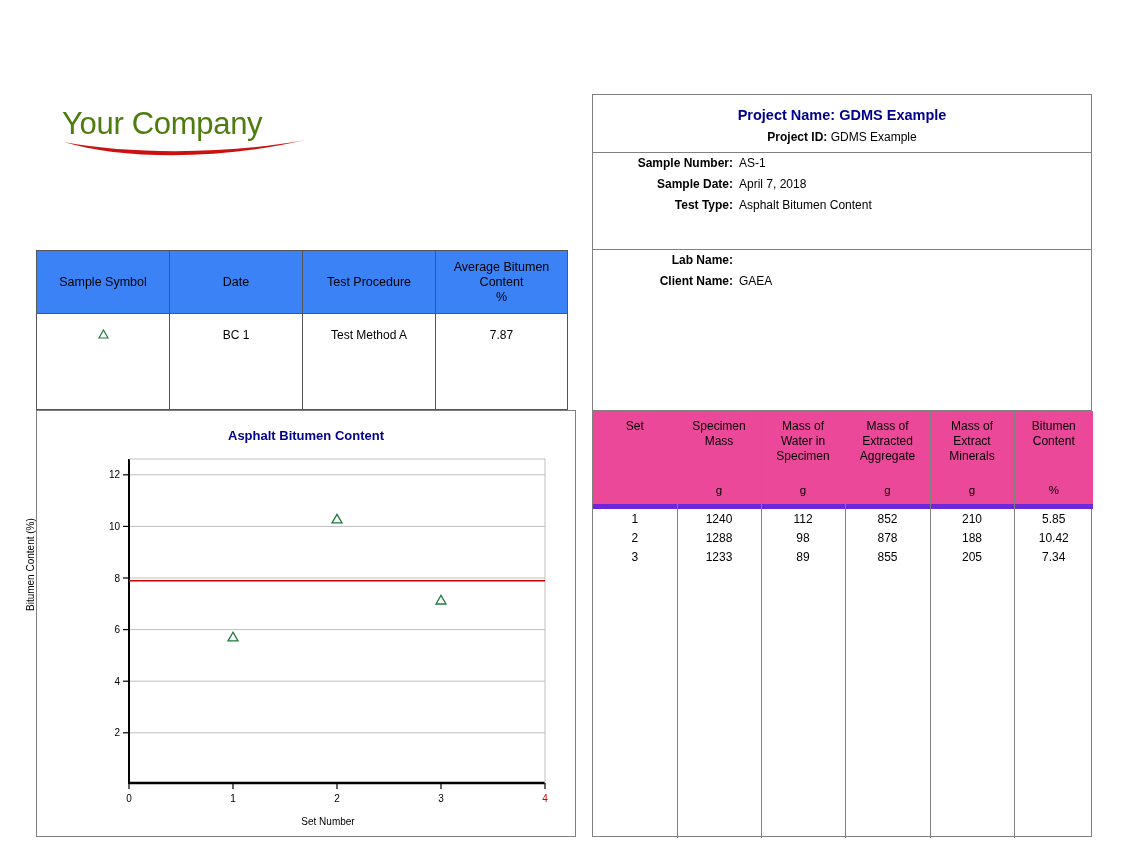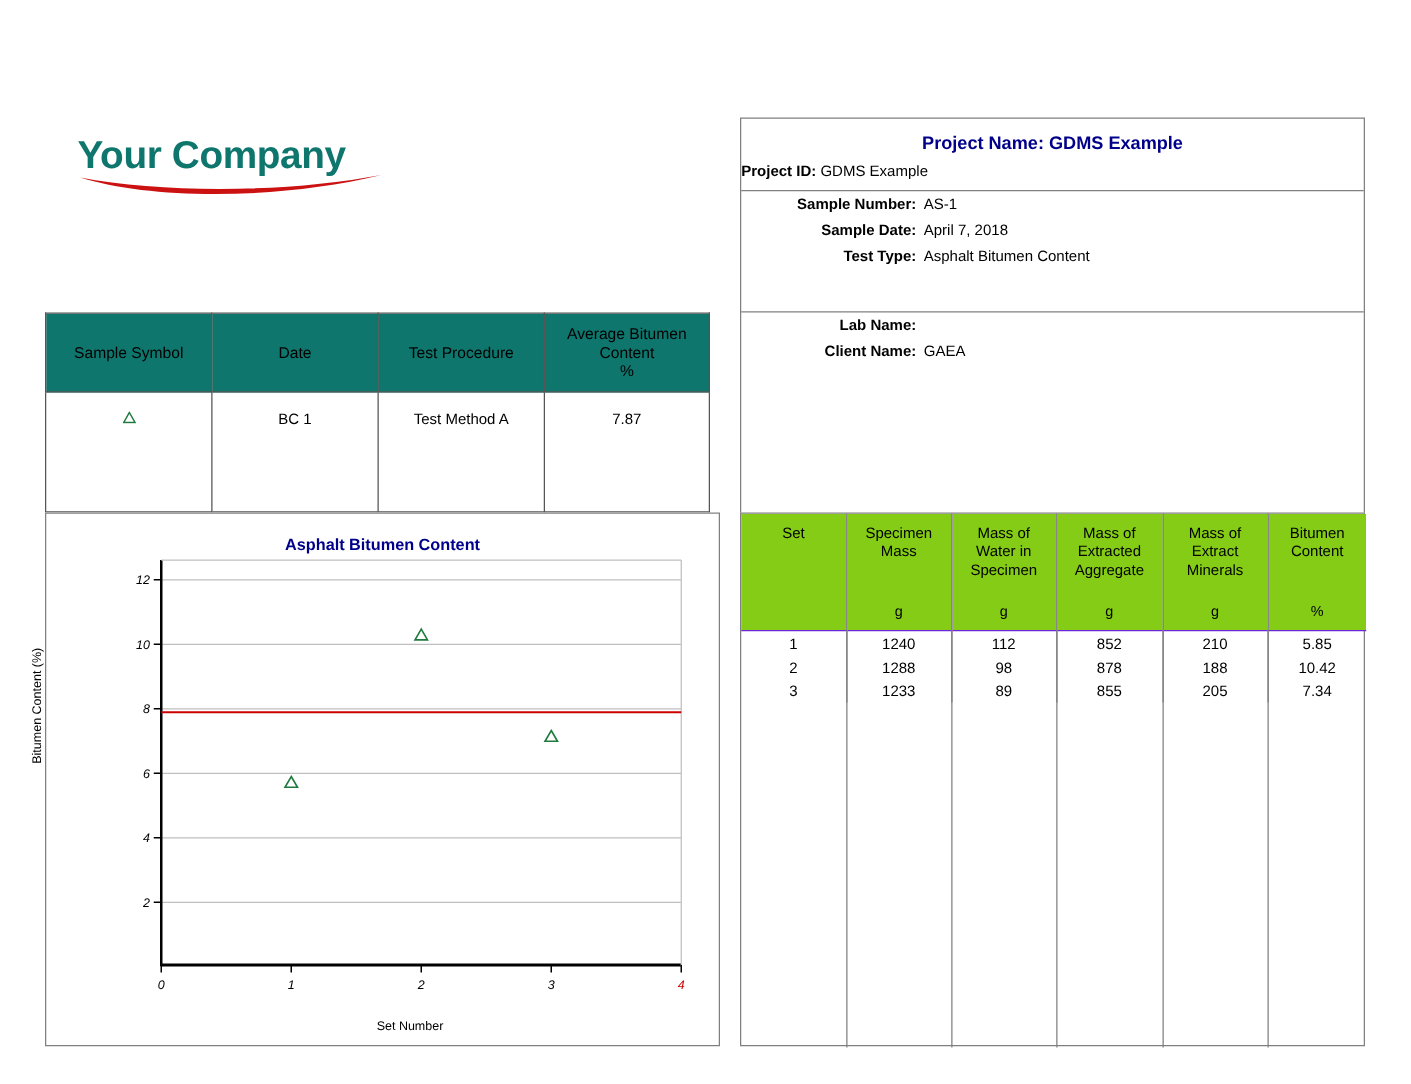--- a/index.html
+++ b/index.html
@@ -21,22 +21,22 @@
   #logo {
     position: absolute;
     left: 62px;
     top: 106px;
     width: 300px;
     height: 60px;
   }
   #logo .logo-text {
     font-family: "Liberation Sans", sans-serif;
     font-size: 31px;
-    font-weight: bold;
-    color: #0f766e;
+    font-weight: normal;
+    color: #4d7c0f;
     letter-spacing: -0.3px;
     white-space: nowrap;
   }
   #logo .logo-swoosh {
     position: absolute;
     left: 0px;
     top: 32px;
     width: 246px;
     height: 22px;
   }
@@ -57,21 +57,21 @@
     height: 140px;
     border: none;
   }
   #sample-table table {
     border-collapse: collapse;
     width: 531px;
     height: 140px;
     table-layout: fixed;
   }
   #sample-table th {
-    background: #0f766e;
+    background: #3b82f6;
     border: 1px solid #555555;
     font-weight: normal;
     font-size: 12.5px;
     text-align: center;
     vertical-align: middle;
     height: 58px;
     line-height: 15px;
     padding: 2px 4px;
   }
   #sample-table td {
@@ -106,20 +106,21 @@
   .proj-title {
     text-align: center;
     padding-top: 12px;
     font-size: 14.5px;
     font-weight: bold;
     color: #00008b;
   }
   .proj-title .lbl { color: #00008b; }
   .proj-title .val { color: #00008b; }
   .proj-id {
+    text-align: center;
     padding-top: 7px;
     padding-bottom: 10px;
     font-size: 12px;
   }
   .proj-id .lbl { font-weight: bold; color: #000; }
   .proj-id .val { color: #000; }
 
   .kv {
     display: flex;
     line-height: 21px;
@@ -147,43 +148,42 @@
     left: 0; right: 0;
     top: 17px;
     text-align: center;
     font-size: 13px;
     font-weight: bold;
     color: #00008b;
   }
   #plot {
     position: absolute;
     left: 56px;
-    top: 27px;
+    top: 38px;
     width: 470px;
     height: 360px;
-    font-style: italic;
   }
   #plot svg { display: block; }
 
   
   #results-panel {
     left: 592px;
     top: 410px;
     width: 500px;
     height: 427px;
   }
   #results-panel table {
     border-collapse: collapse;
     width: 500px;
     table-layout: fixed;
   }
   #results-panel th {
-    background: #84cc16;
+    background: #ec4899;
     border-right: 1px solid #808080;
-    border-bottom: 1px solid #6d28d9;
+    border-bottom: 5px solid #6d28d9;
     font-weight: normal;
     font-size: 12px;
     vertical-align: top;
     height: 82px;
     padding: 8px 3px 3px 3px;
     line-height: 15px;
     text-align: center;
     position: relative;
   }
   #results-panel th .unit {

